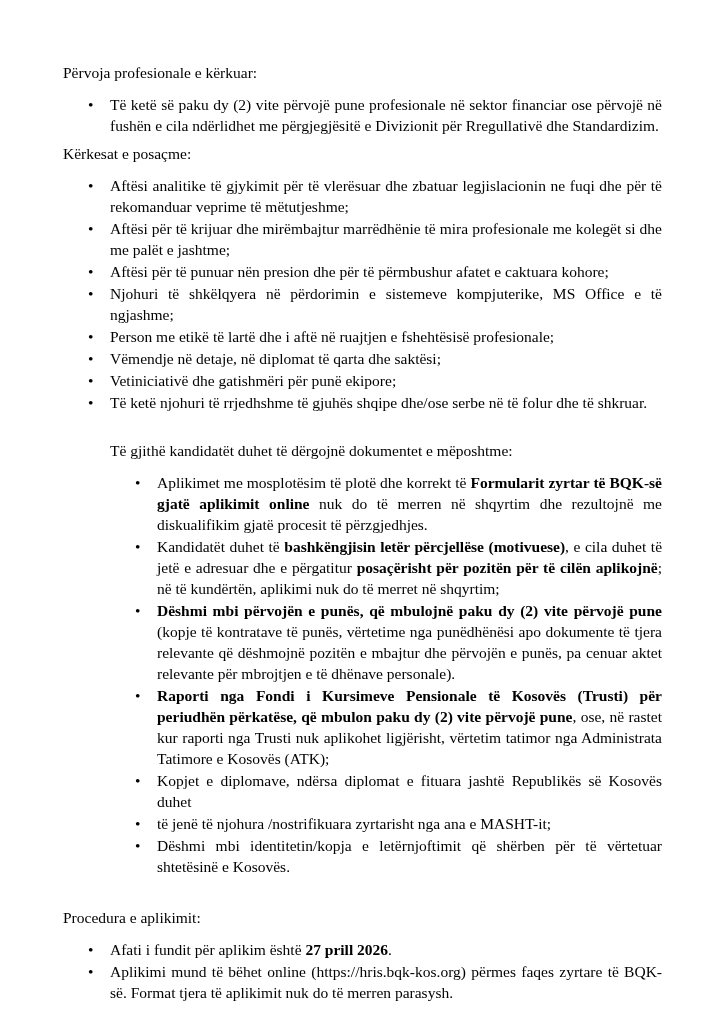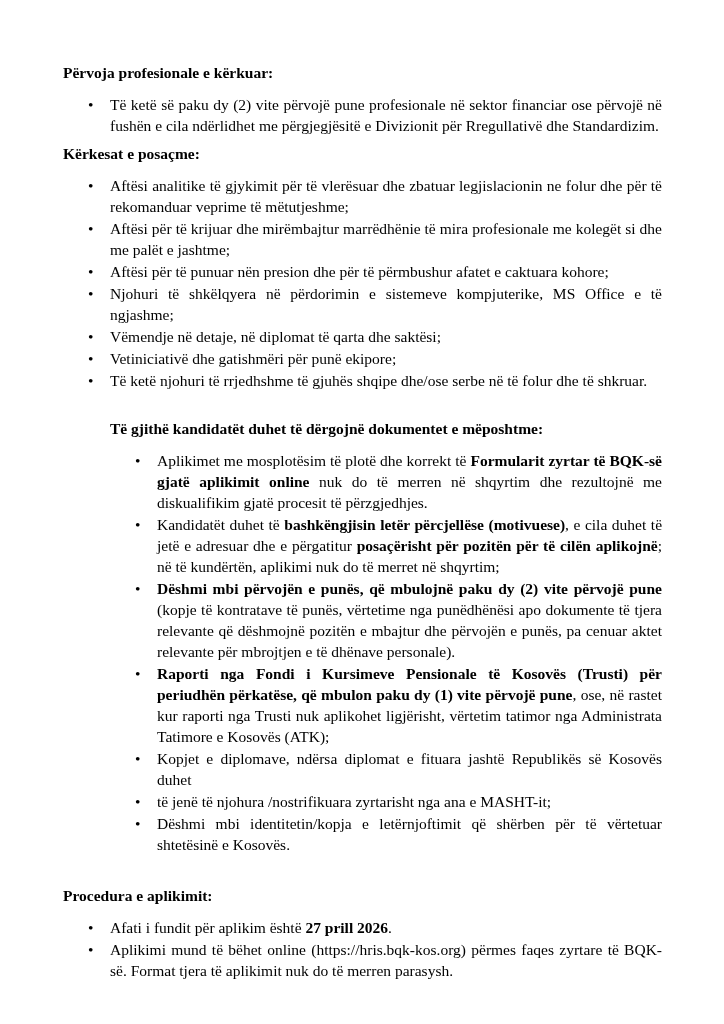--- a/index.html
+++ b/index.html
@@ -20,21 +20,21 @@
     line-height: 21px;
     color: #000000;
   }
   .section { margin: 0; }
   
   .section:nth-child(2) { margin-top: 7px; }
   .section:nth-child(3) { margin-top: 27px; margin-left: 47px; }
   .section:nth-child(4) { margin-top: 30px; }
 
   .heading {
-    font-weight: bold;
+    font-weight: normal;
     margin: 0 0 11px 0;
     text-align: left;
   }
   ul.bullets {
     margin: 0;
     padding: 0 0 0 25px;
     list-style: none;
   }
   ul.bullets li {
     position: relative;
@@ -57,36 +57,37 @@
   <div>
       <div class="section">
         <div class="heading">Përvoja profesionale e kërkuar:</div>
         <ul class="bullets">
           <li><span>Të ketë së paku dy (2) vite përvojë pune profesionale në sektor financiar ose përvojë në fushën e cila ndërlidhet me përgjegjësitë e Divizionit për Rregullativë dhe Standardizim.</span></li>
         </ul>
       </div>
       <div class="section">
         <div class="heading">Kërkesat e posaçme:</div>
         <ul class="bullets">
-          <li><span>Aftësi analitike të gjykimit për të vlerësuar dhe zbatuar legjislacionin ne folur dhe për të rekomanduar veprime të mëtutjeshme;</span></li>
+          <li><span>Aftësi analitike të gjykimit për të vlerësuar dhe zbatuar legjislacionin ne fuqi dhe për të rekomanduar veprime të mëtutjeshme;</span></li>
           <li><span>Aftësi për të krijuar dhe mirëmbajtur marrëdhënie të mira profesionale me kolegët si dhe me palët e jashtme;</span></li>
           <li><span>Aftësi për të punuar nën presion dhe për të përmbushur afatet e caktuara kohore;</span></li>
           <li><span>Njohuri të shkëlqyera në përdorimin e sistemeve kompjuterike, MS Office e të ngjashme;</span></li>
+          <li><span>Person me etikë të lartë dhe i aftë në ruajtjen e fshehtësisë profesionale;</span></li>
           <li><span>Vëmendje në detaje, në diplomat të qarta dhe saktësi;</span></li>
           <li><span>Vetiniciativë dhe gatishmëri për punë ekipore;</span></li>
           <li><span>Të ketë njohuri të rrjedhshme të gjuhës shqipe dhe/ose serbe në të folur dhe të shkruar.</span></li>
         </ul>
       </div>
       <div class="section">
         <div class="heading">Të gjithë kandidatët duhet të dërgojnë dokumentet e mëposhtme:</div>
         <ul class="bullets">
           <li><span>Aplikimet me mosplotësim të plotë dhe korrekt të </span><span class="b">Formularit zyrtar të BQK-së gjatë aplikimit online</span><span> nuk do të merren në shqyrtim dhe rezultojnë me diskualifikim gjatë procesit të përzgjedhjes.</span></li>
           <li><span>Kandidatët duhet të </span><span class="b">bashkëngjisin letër përcjellëse (motivuese)</span><span>, e cila duhet të jetë e adresuar dhe e përgatitur </span><span class="b">posaçërisht për pozitën për të cilën aplikojnë</span><span>; në të kundërtën, aplikimi nuk do të merret në shqyrtim;</span></li>
           <li><span class="b">Dëshmi mbi përvojën e punës, që mbulojnë paku dy (2) vite përvojë pune</span><span> (kopje të kontratave të punës, vërtetime nga punëdhënësi apo dokumente të tjera relevante që dëshmojnë pozitën e mbajtur dhe përvojën e punës, pa cenuar aktet relevante për mbrojtjen e të dhënave personale).</span></li>
-          <li><span class="b">Raporti nga Fondi i Kursimeve Pensionale të Kosovës (Trusti) për periudhën përkatëse, që mbulon paku dy (1) vite përvojë pune</span><span>, ose, në rastet kur raporti nga Trusti nuk aplikohet ligjërisht, vërtetim tatimor nga Administrata Tatimore e Kosovës (ATK);</span></li>
+          <li><span class="b">Raporti nga Fondi i Kursimeve Pensionale të Kosovës (Trusti) për periudhën përkatëse, që mbulon paku dy (2) vite përvojë pune</span><span>, ose, në rastet kur raporti nga Trusti nuk aplikohet ligjërisht, vërtetim tatimor nga Administrata Tatimore e Kosovës (ATK);</span></li>
           <li><span>Kopjet e diplomave, ndërsa diplomat e fituara jashtë Republikës së Kosovës duhet</span></li>
           <li><span>të jenë të njohura /nostrifikuara zyrtarisht nga ana e MASHT-it;</span></li>
           <li><span>Dëshmi mbi identitetin/kopja e letërnjoftimit që shërben për të vërtetuar shtetësinë e Kosovës.</span></li>
         </ul>
       </div>
       <div class="section">
         <div class="heading">Procedura e aplikimit:</div>
         <ul class="bullets">
           <li><span>Afati i fundit për aplikim është </span><span class="b">27 prill 2026</span><span>.</span></li>
           <li><span>Aplikimi mund të bëhet online (https://hris.bqk-kos.org) përmes faqes zyrtare të BQK-së. Format tjera të aplikimit nuk do të merren parasysh.</span></li>

